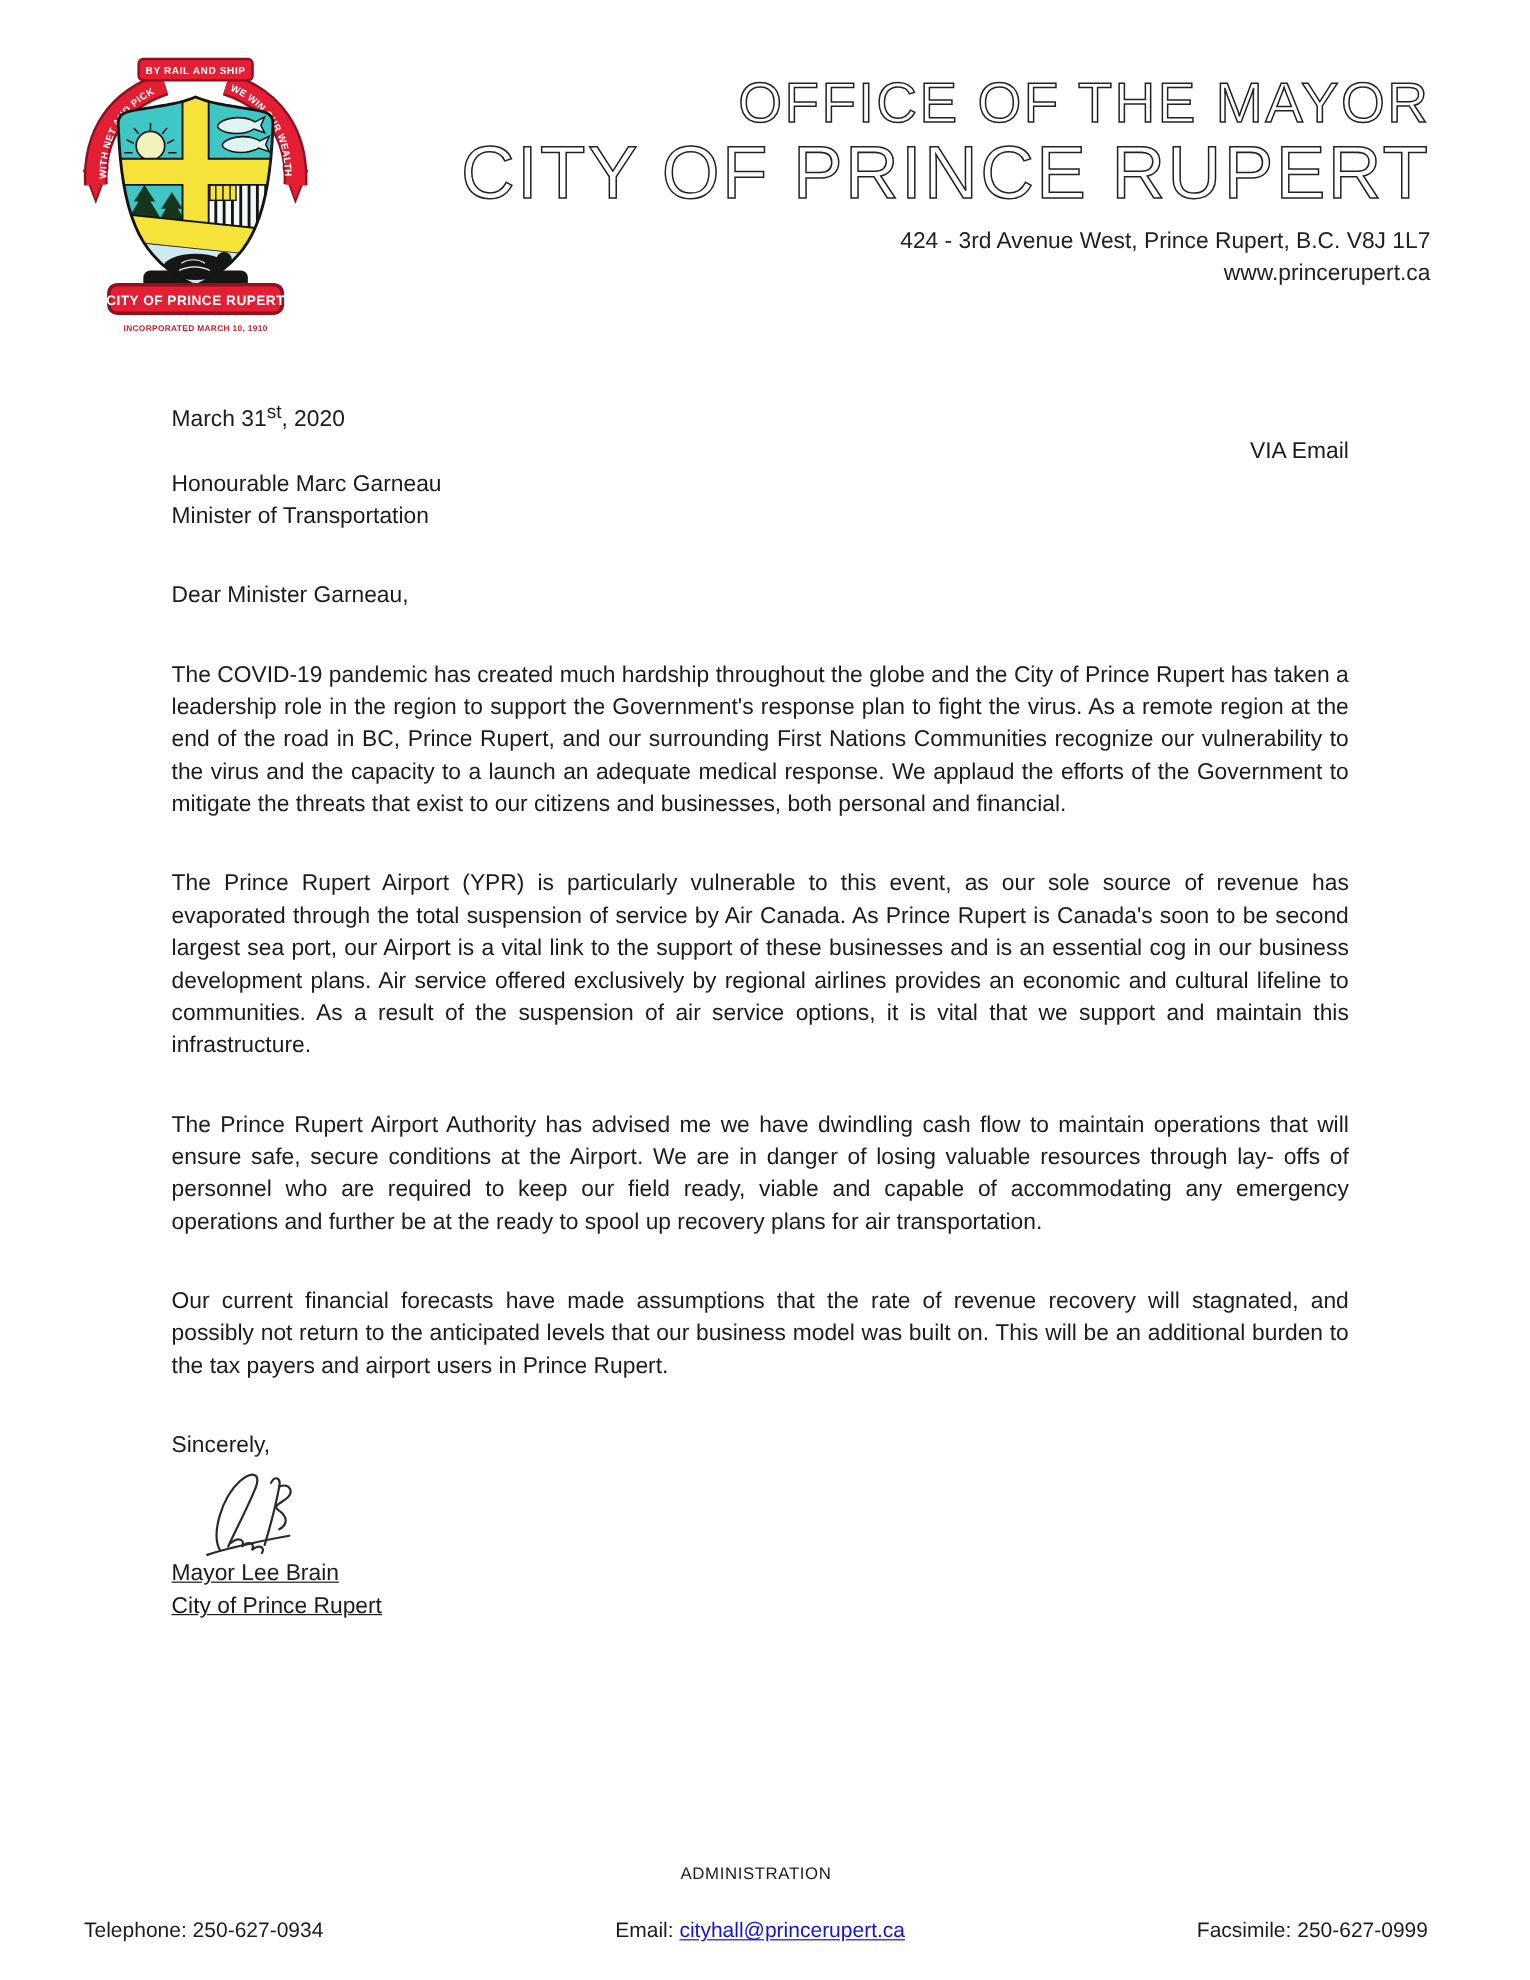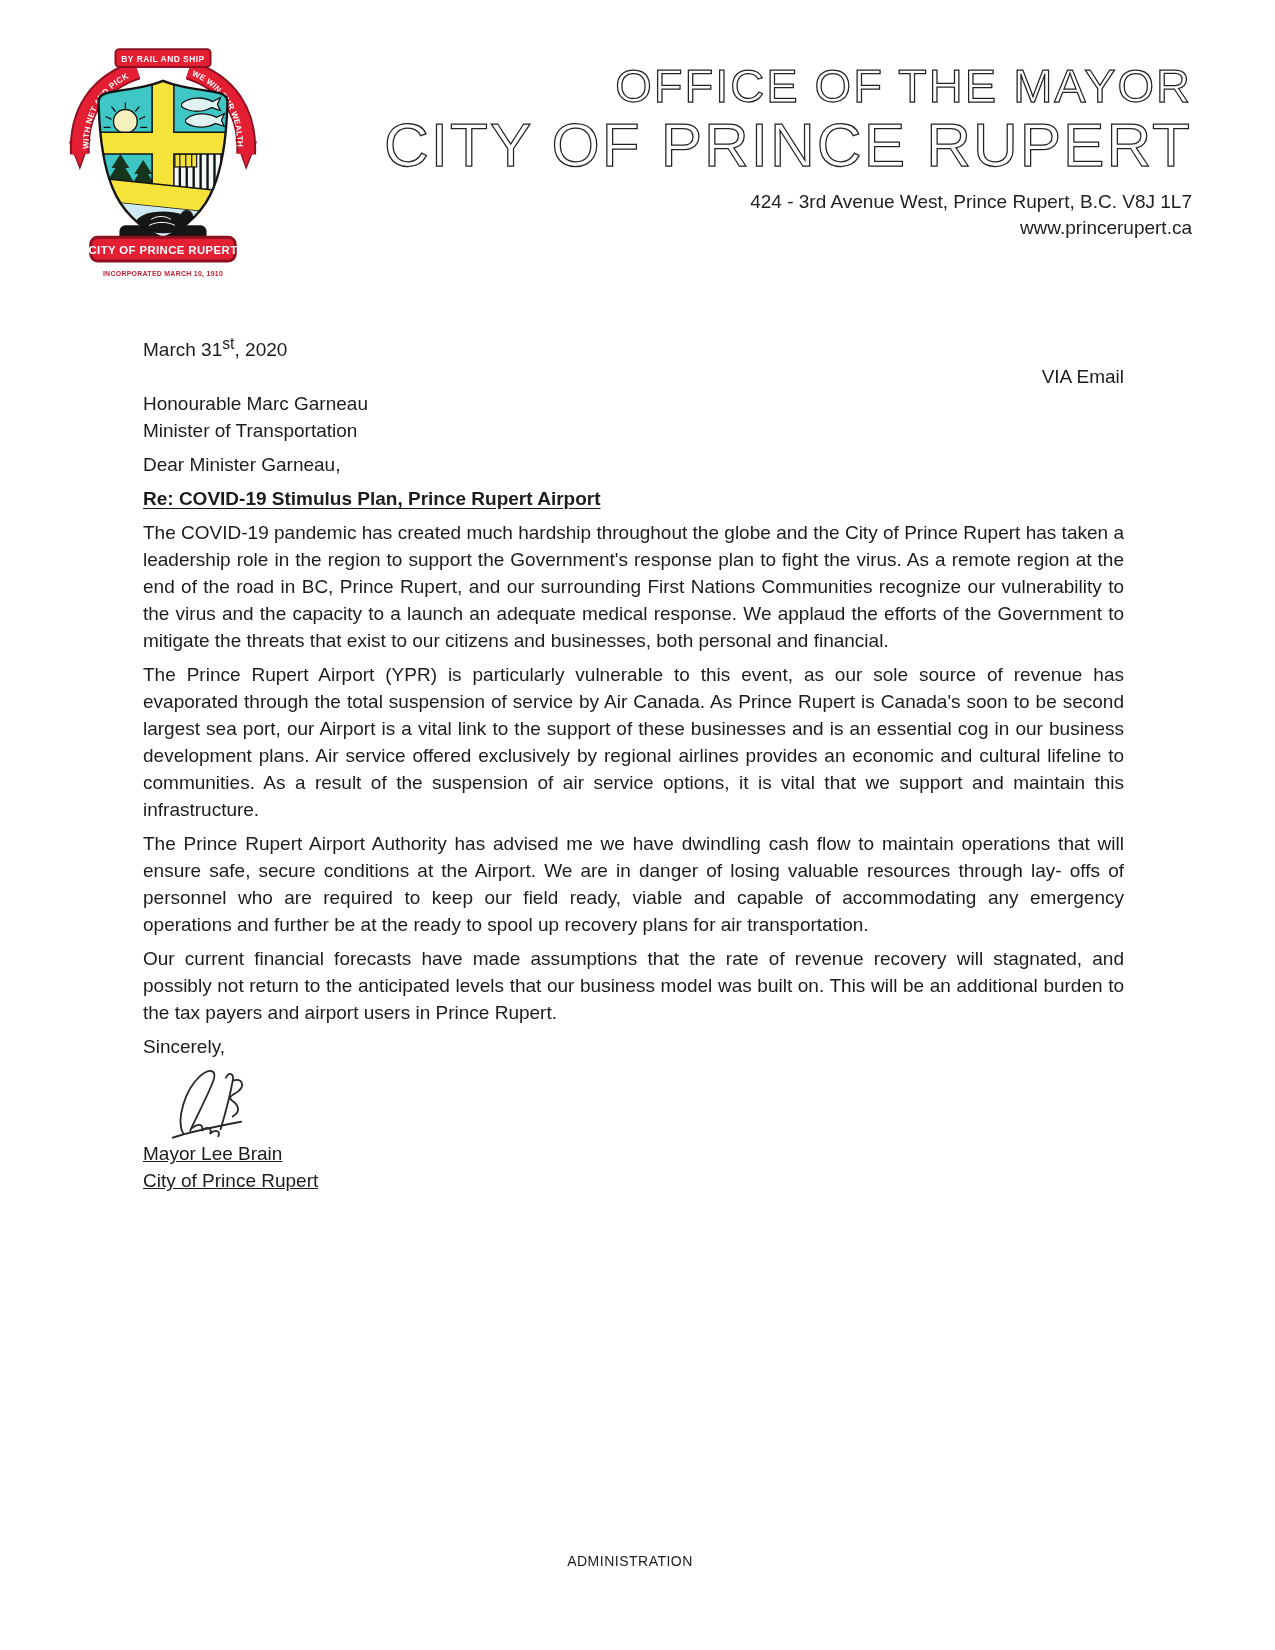--- a/index.html
+++ b/index.html
@@ -16,21 +16,21 @@
   @supports (-webkit-text-stroke: 1px black) {
     .hdr-thin { color:transparent; -webkit-text-stroke:1.25px #232323; }
   }
   .office-line { font-size:47px; letter-spacing:2px; }
   .city-line   { font-size:62px; letter-spacing:2px; margin-top:2px; }
   .hdr-address { margin-top:12px; font-size:19px; line-height:26px; color:#222; }
   
   .letter { position:absolute; left:143px; top:330px; width:981px; font-size:19px; line-height:27px; }
   .via-line { text-align:right; }
   .recipient div { line-height:27px; }
-  .blk { margin-top:7px; }
+  .blk { margin-top:39px; }
   .link { color:#1414cc; text-decoration:underline; text-underline-offset:2px; cursor:pointer; }
   .subject { font-weight:bold; text-decoration:underline; text-underline-offset:3px; }
   .para { text-align:justify; }
   .sig-svg { display:block; margin:4px 0 0 2px; }
   .signer div { line-height:27px;text-decoration:underline; }
   
   .admin-heading { position:absolute; top:1553px; left:70px; width:1120px; text-align:center; font-size:14px; letter-spacing:0.5px; }
   .footer { position:absolute; top:1598px; left:70px; right:85px; display:flex; justify-content:space-between; font-size:17.5px; }
   .footer .cell { white-space:nowrap; }
 </style>
@@ -164,21 +164,20 @@
 
     <div class="via-line">VIA Email</div>
 
     <div class="recipient">
       <div>Honourable Marc Garneau</div>
       <div>Minister of Transportation</div>
     </div>
 
     <div class="blk">Dear Minister Garneau,</div>
 
-    <div class="blk subject">Re: COVID-19 Stimulus Plan, Prince Rupert Airport</div>
 
     <p class="blk para">The COVID-19 pandemic has created much hardship throughout the globe and the City of Prince Rupert has taken a leadership role in the region to support the Government's response plan to fight the virus. As a remote region at the end of the road in BC, Prince Rupert, and our surrounding First Nations Communities recognize our vulnerability to the virus and the capacity to a launch an adequate medical response.  We applaud the efforts of the Government to mitigate the threats that exist to our citizens and businesses, both personal and financial.</p>
     <p class="blk para">The Prince Rupert Airport (YPR) is particularly vulnerable to this event, as our sole source of revenue has evaporated through the total suspension of service by Air Canada.  As Prince Rupert is Canada's soon to be second largest sea port, our Airport is a vital link to the support of these businesses and is an essential cog in our business development plans. Air service offered exclusively by regional airlines provides an economic and cultural lifeline to communities. As a result of the suspension of air service options, it is vital that we support and maintain this infrastructure.</p>
     <p class="blk para">The Prince Rupert Airport Authority has advised me we have dwindling cash flow to maintain operations that will ensure safe, secure conditions at the Airport.  We are in danger of losing valuable resources through lay- offs of personnel who are required  to keep our field ready, viable and capable of accommodating any emergency operations and further be at the ready to spool up recovery plans for air transportation.</p>
     <p class="blk para">Our current financial forecasts have made assumptions that the rate of revenue recovery will stagnated, and possibly not return to the anticipated levels that our business model was built on.   This will be an additional burden to the tax payers and airport users in Prince Rupert.</p>
 
     <div class="blk">Sincerely,</div>
 
     <svg class="sig-svg" width="180" height="76" viewBox="0 0 180 100">
       <g fill="none" stroke="#2a2a2a" stroke-width="2.4" stroke-linecap="round">
@@ -191,14 +190,25 @@
     </svg>
 
     <div class="signer">
       <div>Mayor Lee Brain</div>
       <div>City of Prince Rupert</div>
     </div>
   </div>
 
   <div class="admin-heading">ADMINISTRATION</div>
 
+  <div class="footer">
+    <span class="cell">
+      <span>Telephone:</span>&nbsp;<span>250-627-0934</span>
+    </span>
+    <span class="cell">
+      <span>Email:</span>&nbsp;<a class="link">cityhall@princerupert.ca</a>
+    </span>
+    <span class="cell">
+      <span>Facsimile:</span>&nbsp;<span>250-627-0999</span>
+    </span>
+  </div>
 
 </div>
 
 </body></html>

